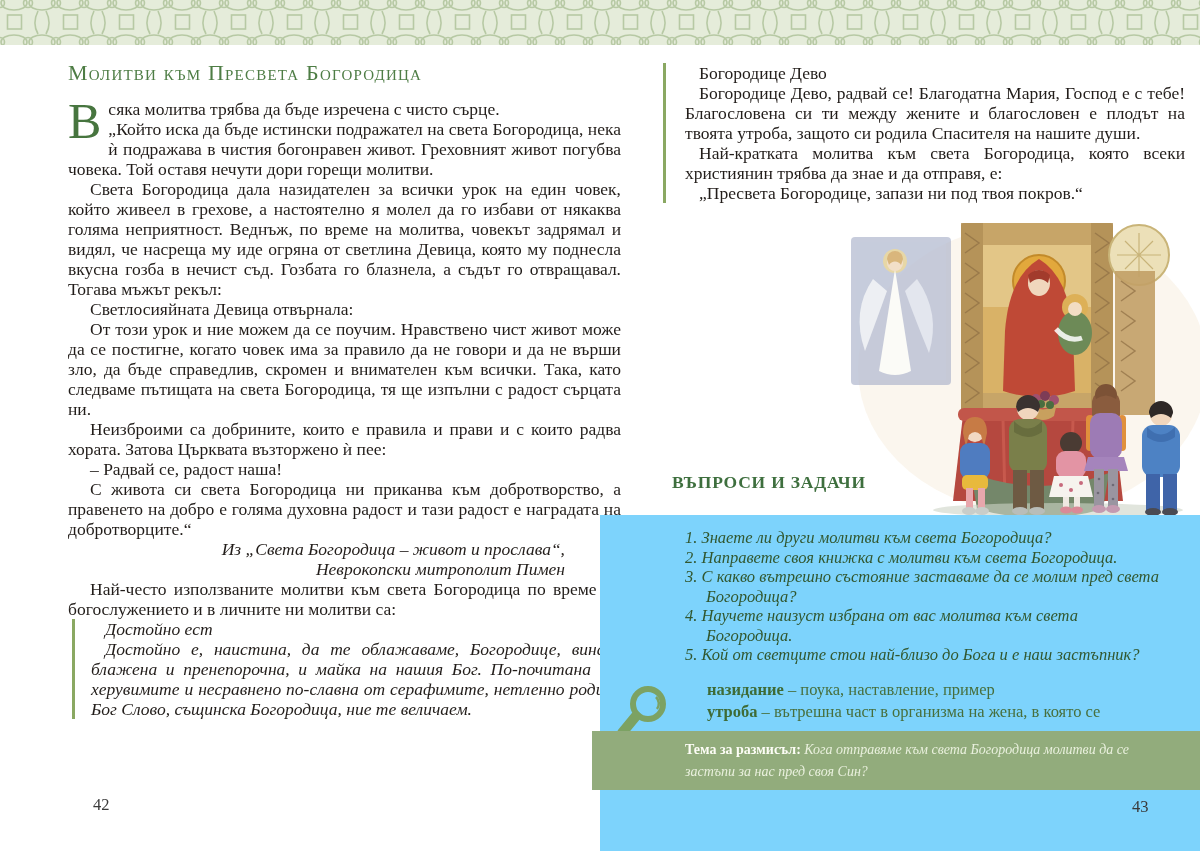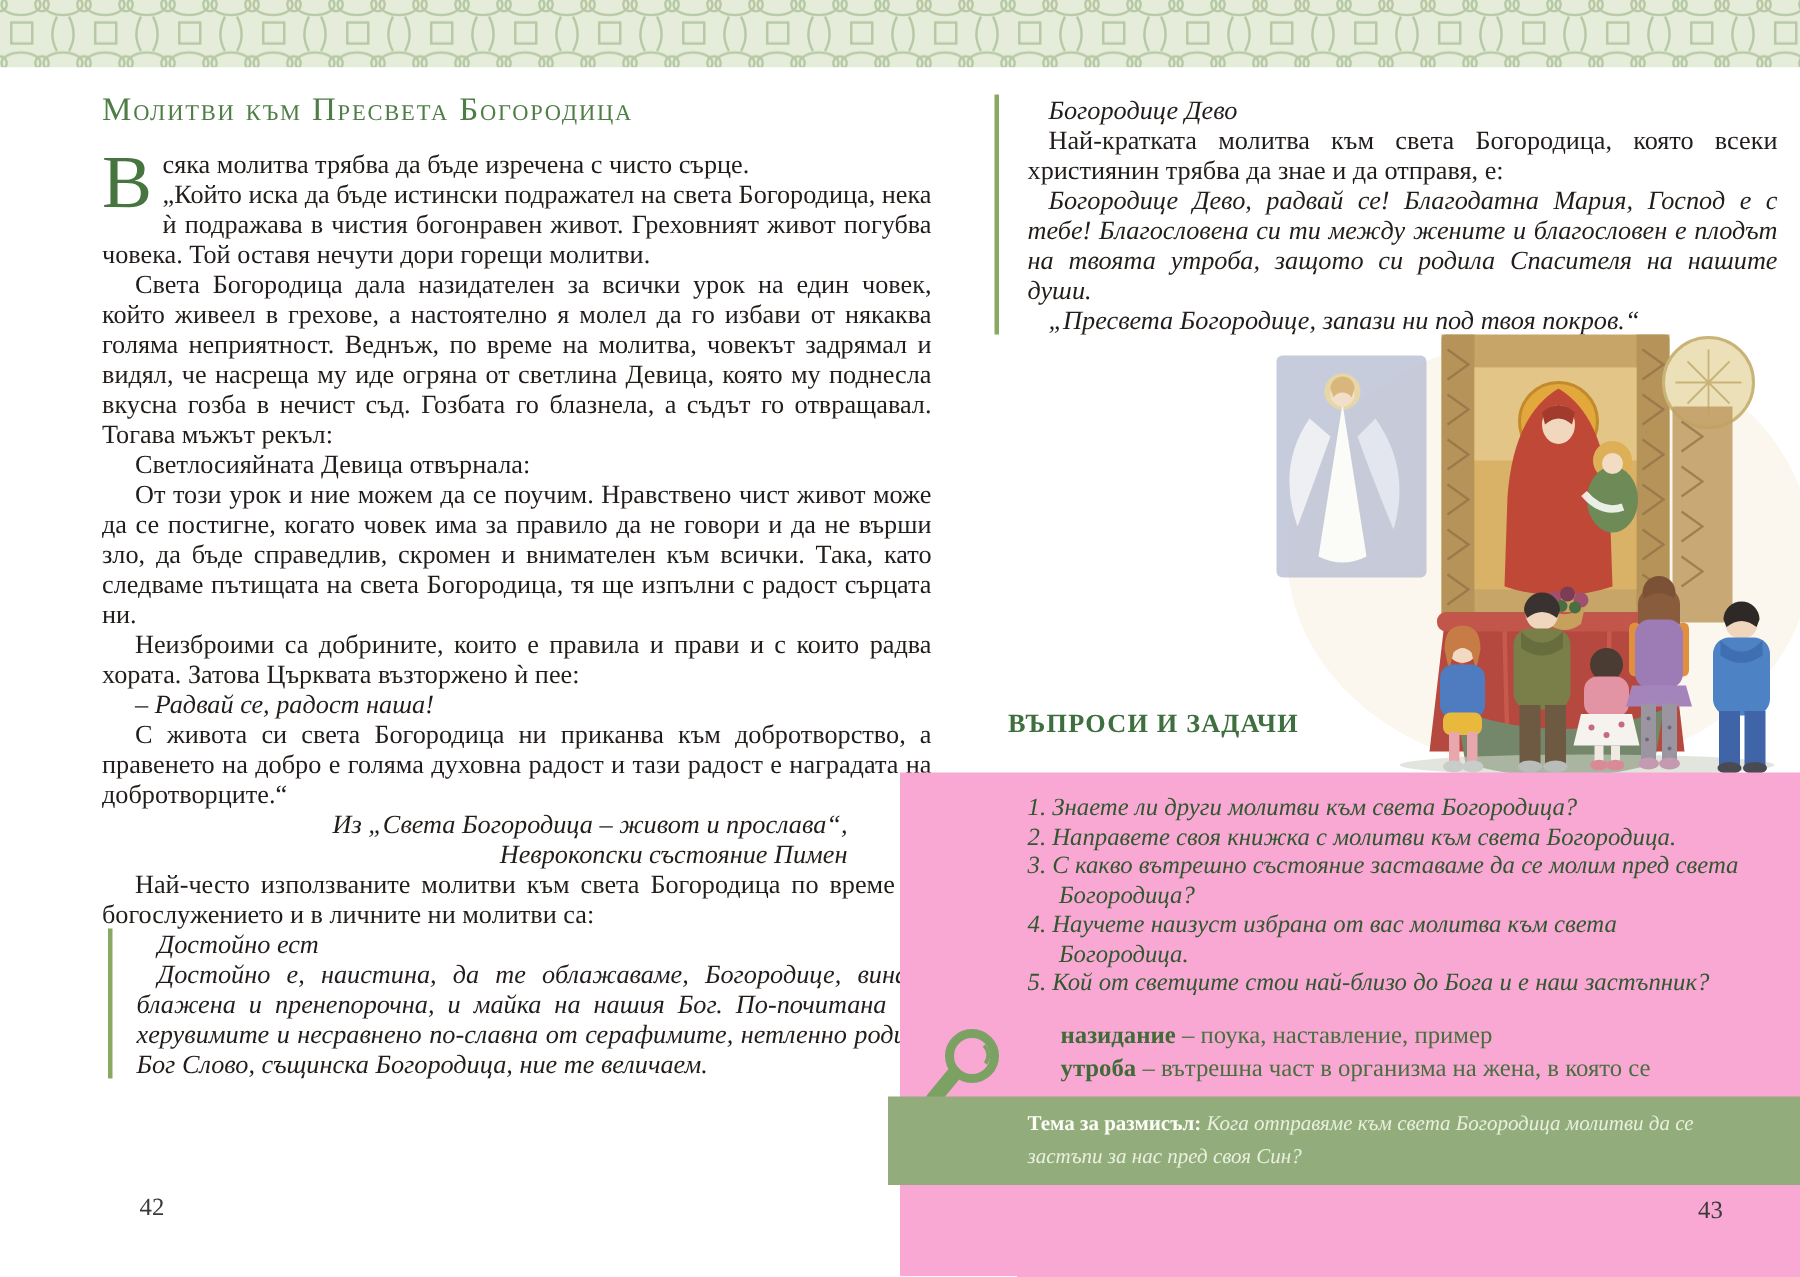--- a/index.html
+++ b/index.html
@@ -10,38 +10,38 @@
   .orn-band{position:absolute;left:0;top:0;width:1200px;height:45px;}
 
   
   .lp-title{position:absolute;left:68px;top:60px;width:560px;margin:0;
             font-size:22px;font-weight:normal;font-variant:small-caps;
             letter-spacing:1.2px;color:#4e7d45;}
   .lp-body{position:absolute;left:68px;top:99px;width:553px;
            font-size:17.5px;line-height:20px;text-align:justify;}
   .para{margin:0;}
   .indent{text-indent:22px;}
-  .italic{font-style:italic;}
+  .italic{}
   .attrib{font-style:italic;text-align:right;padding-right:56px;}
   .dropcap{float:left;font-size:50px;line-height:38px;padding:3px 7px 0 0;color:#47753f;}
   .quote-block{border-left:3px solid #8aa862;padding-left:16px;margin:0 0 0 4px;}
   .quote-block .para{font-style:italic;text-indent:14px;}
   .pagenum{position:absolute;font-size:16.5px;color:#3a3a3a;}
   .pn-left{left:93px;top:795px;}
   .pn-right{left:1132px;top:797px;}
 
   
   .rp-quote{position:absolute;left:663px;top:63px;width:500px;
             border-left:3px solid #8aa862;padding-left:19px;
             font-size:17.5px;line-height:20px;text-align:justify;}
   .illustration{position:absolute;left:843px;top:219px;width:357px;height:297px;}
   .rp-heading{position:absolute;left:672px;top:472px;margin:0;
               font-size:17.5px;font-weight:bold;color:#3e6f3e;letter-spacing:0.8px;}
   .green-panel{position:absolute;left:600px;top:515px;width:600px;height:336px;
-               background:#f9a8d4;}
+               background:#7dd3fc;}
   .questions{padding:13px 40px 0 0;}
   .q-item{margin:0;padding-left:106px;text-indent:-21px;
           font-style:italic;color:#31572f;font-size:16.5px;line-height:19.5px;}
   .definitions{position:relative;margin-top:14px;padding-left:107px;padding-right:70px;
                color:#476f3d;font-size:16.5px;line-height:22px;}
   .def-line{margin:0;}
   .def-term{font-weight:bold;color:#3e6b36;}
   .magnifier{position:absolute;left:12px;top:2px;}
   .theme-band{position:absolute;left:592px;top:731px;width:608px;height:59px;
               background:#92ac7c;box-sizing:border-box;padding:8px 46px 0 93px;
@@ -87,34 +87,34 @@
       <span class="dropcap">В</span><span>сяка молитва трябва да бъде изречена с чисто сърце.</span><br>
       <span>„Който иска да бъде истински подражател на света Богородица, нека ѝ подражава в чистия богонравен живот. Греховният живот погубва човека. Той оставя нечути дори горещи молитви.</span>
     </p>
     <p class="para indent">Света Богородица дала назидателен за всички урок на един човек, който живеел в грехове, а настоятелно я молел да го избави от някаква голяма неприятност. Веднъж, по време на молитва, човекът задрямал и видял, че насреща му иде огряна от светлина Девица, която му поднесла вкусна гозба в нечист съд. Гозбата го блазнела, а съдът го отвращавал. Тогава мъжът рекъл:</p>
     <p class="para indent">Светлосияйната Девица отвърнала:</p>
     <p class="para indent">От този урок и ние можем да се поучим. Нравствено чист живот може да се постигне, когато човек има за правило да не говори и да не върши зло, да бъде справедлив, скромен и внимателен към всички. Така, като следваме пътищата на света Богородица, тя ще изпълни с радост сърцата ни.</p>
     <p class="para indent">Неизброими са добрините, които е правила и прави и с които радва хората. Затова Църквата възторжено ѝ пее:</p>
     <p class="para indent italic">– Радвай се, радост наша!</p>
     <p class="para indent">С живота си света Богородица ни приканва към добротворство, а правенето на добро е голяма духовна радост и тази радост е наградата на добротворците.“</p>
     <p class="para attrib">Из „Света Богородица – живот и прослава“,</p>
-    <p class="para attrib">Неврокопски състояние Пимен</p>
+    <p class="para attrib">Неврокопски митрополит Пимен</p>
     <p class="para indent">Най-често използваните молитви към света Богородица по време на богослужението и в личните ни молитви са:</p>
     <div class="quote-block">
       <p class="para">Достойно ест</p>
       <p class="para">Достойно е, наистина, да те облажаваме, Богородице, винаги блажена и пренепорочна, и майка на нашия Бог. По-почитана от херувимите и несравнено по-славна от серафимите, нетленно родила Бог Слово, същинска Богородица, ние те величаем.</p>
     </div>
   </div>
 
   <div class="pagenum pn-left">42</div>
 
   <div class="rp-quote">
     <p class="para italic" style="text-indent:14px">Богородице Дево</p>
+    <p class="para italic" style="text-indent:14px">Богородице Дево, радвай се! Благодатна Мария, Господ е с тебе! Благословена си ти между жените и благословен е плодът на твоята утроба, защото си родила Спасителя на нашите души.</p>
     <p class="para" style="text-indent:14px">Най-кратката молитва към света Богородица, която всеки християнин трябва да знае и да отправя, е:</p>
-    <p class="para italic" style="text-indent:14px">Богородице Дево, радвай се! Благодатна Мария, Господ е с тебе! Благословена си ти между жените и благословен е плодът на твоята утроба, защото си родила Спасителя на нашите души.</p>
     <p class="para italic" style="text-indent:14px">„Пресвета Богородице, запази ни под твоя покров.“</p>
   </div>
 
   <svg class="illustration" viewBox="0 0 357 297">
     <ellipse cx="190" cy="150" rx="175" ry="145" fill="#f6ecda" opacity="0.45"></ellipse>
 
     <rect x="8" y="18" width="100" height="148" rx="4" fill="#a9b0c9" opacity="0.65"></rect>
     <rect x="13" y="23" width="90" height="138" fill="#c6cbdc" opacity="0.5"></rect>
     <circle cx="52" cy="42" r="12" fill="#e7d7a6"></circle>
     <path d="M30,60 Q8,92 22,132 Q34,100 44,72 Z" fill="#edeff3"></path>

